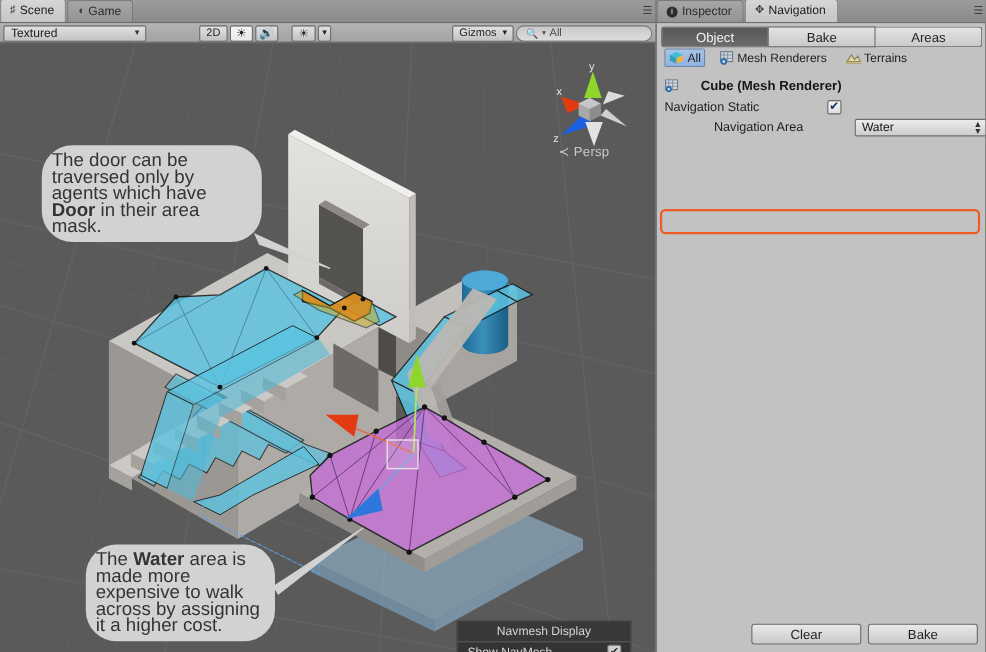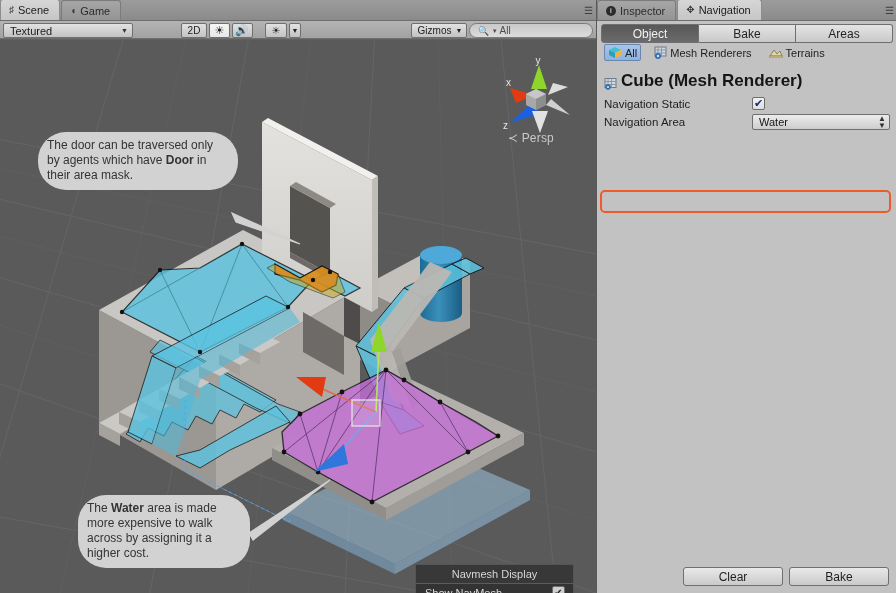--- a/index.html
+++ b/index.html
@@ -80,21 +80,21 @@
   
   #viewport {
     position: absolute; top: 40px; left: 0; width: 596px; height: 553px;
     background: #5a5a5a; overflow: hidden;
   }
   #viewport svg { display: block; }
 
   
   .callout {
     position: absolute; background: #d2d2d2;
-    color: #343434; font-size: 12px; line-height: 15px;
+    color: #343434; font-size: 17px; line-height: 15px;
     padding: 6px 9px 7px 9px;
     border-radius: 28px;
   }
   .callout b { font-weight: bold; }
 
   
   #navmesh-display {
     position: absolute; left: 415px; top: 524px; width: 159px;
     background: rgba(40,40,40,0.78);
     border: 1px solid #555;
@@ -147,22 +147,22 @@
     display: flex; align-items: center; gap: 3px;
     font-size: 11px; color: #1e1e1e; padding: 2px 4px; border-radius: 2px;
   }
   .filter-item.selected {
     background: linear-gradient(#a8c4e8, #8fb2e0);
     border: 1px solid #6b86ad;
     padding: 1px 3px;
   }
 
   .obj-header {
-    display: flex; align-items: center; gap: 4px;
-    padding: 10px 0 4px 7px; font-size: 17px; font-weight: bold; color: #151515;
+    display: flex; align-items: center; gap: 20px;
+    padding: 10px 0 4px 7px; font-size: 12px; font-weight: bold; color: #151515;
   }
   .prop-row {
     display: flex; align-items: center; height: 17px;
     padding-left: 7px; font-size: 11.5px; color: #1e1e1e;
   }
   .prop-row .pname { width: 148px; }
   .cb {
     width: 13px; height: 13px; border: 1px solid #6d6d6d; border-radius: 2px;
     background: linear-gradient(#f2f2f2, #dedede);
     display: flex; align-items: center; justify-content: center;
@@ -572,21 +572,21 @@
       </div>
 
       <div class="prop-row">
         <span class="pname">Navigation Static</span>
         <span class="cb">
           <span>✔</span>
         </span>
       </div>
 
 
-      <div class="prop-row" style="height:19px;">
+      <div class="prop-row" style="height:19px;margin-left:45px;">
         <span class="pname">Navigation Area</span>
         <span class="popup">
           <span>Water</span>
           <span class="updown">▲<br>▼</span>
         </span>
       </div>
 
       <div id="nav-area-highlight"></div>
 
       <div class="insp-buttons">

